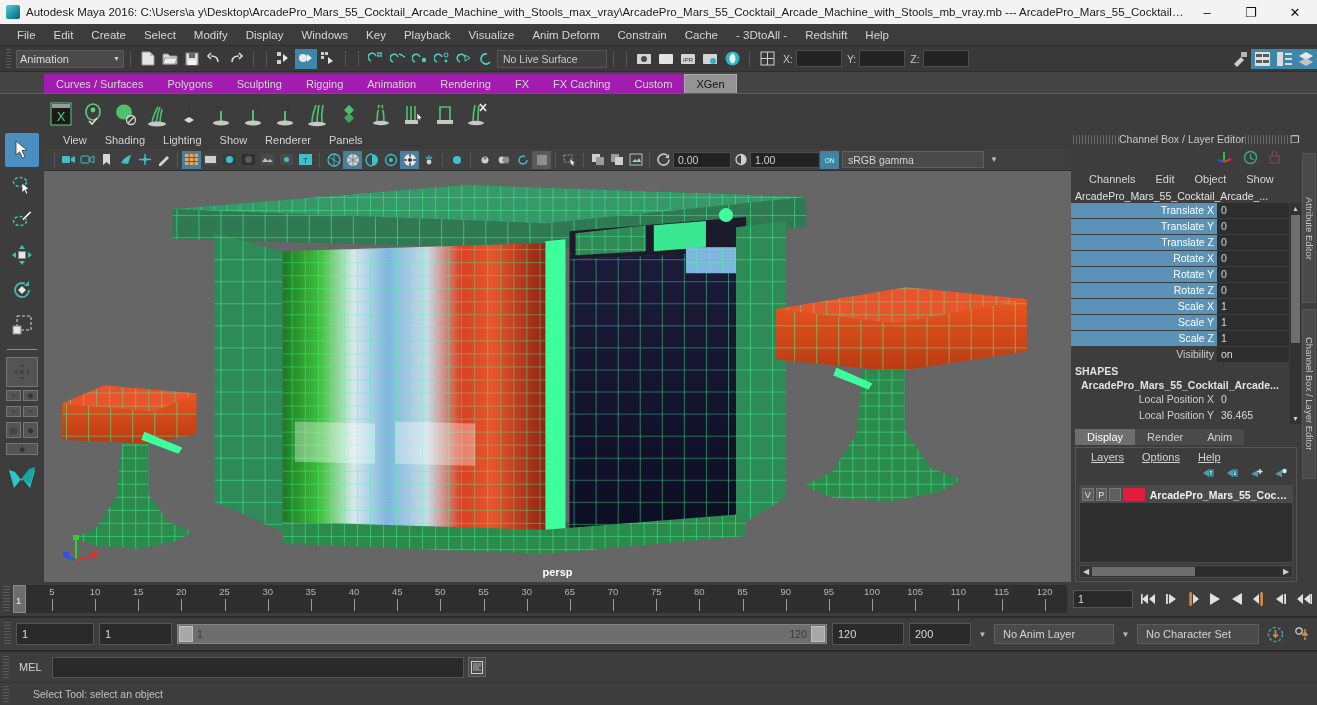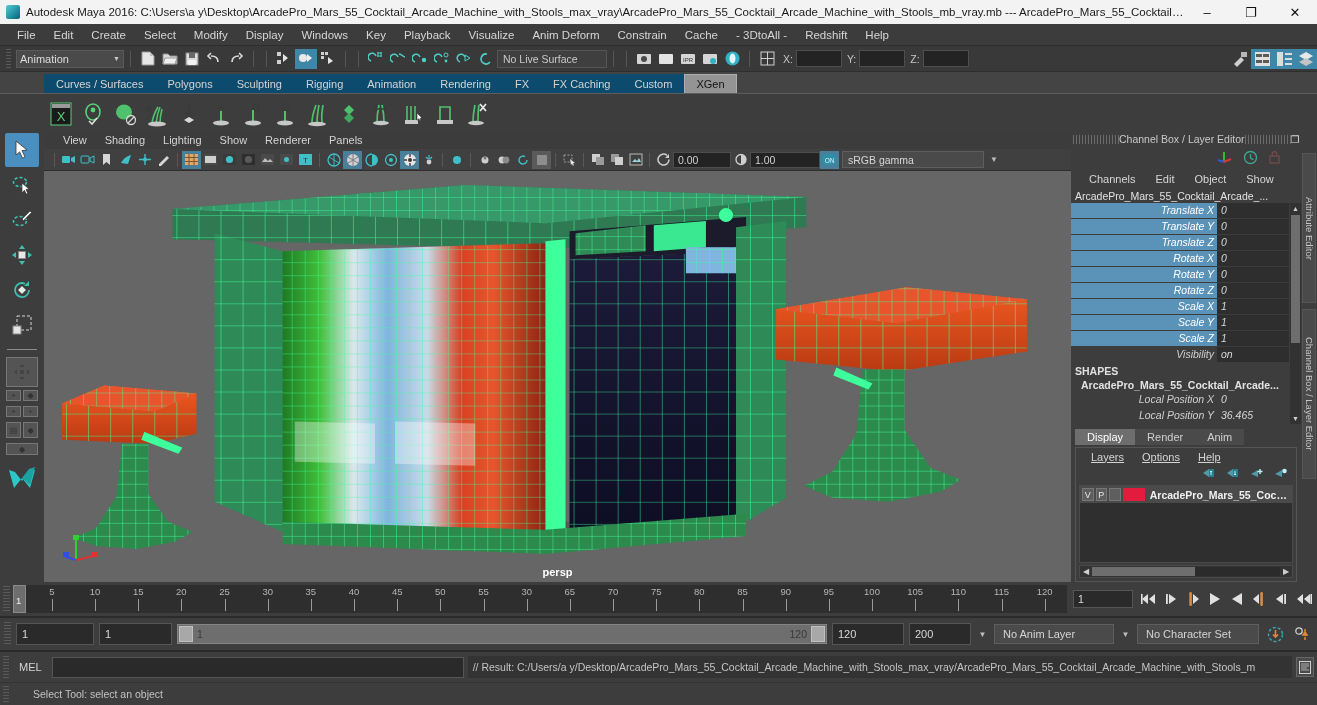--- a/index.html
+++ b/index.html
@@ -55,21 +55,21 @@
     font-size:10.5px;display:flex;align-items:center;padding:0 4px;flex:none;}
   .lbl{font-size:10.5px;color:#c6c6c6;margin:0 3px 0 5px;}
   .livesurf{width:110px;height:18px;background:#3f3f3f;border:1px solid #555;
     display:flex;align-items:center;padding:0 5px;font-size:10.5px;color:#c9c9c9;flex:none;}
   
   #shelftabs{
     height:22px;background:#444;display:flex;align-items:flex-end;
     padding-left:44px;border-bottom:1px solid #5d5d5d;
   }
   #shelftabs .st{
-    padding:3px 11px;font-size:11px;color:#d4d4d4;background:#0c4a6e;
+    padding:3px 11px;font-size:11px;color:#d4d4d4;background:#a21caf;
     border:1px solid transparent;border-bottom:none;white-space:nowrap;
   }
   #shelftabs .st.active{background:#949494;color:#111;border-color:#adadad;}
   #shelf{
     height:40px;background:#3d3d3d;display:flex;align-items:center;
     padding-left:46px;border-bottom:1px solid #2b2b2b;gap:2px;
   }
   #shelf .sicon{width:30px;height:32px;flex:none;display:flex;align-items:center;justify-content:center;}
   #shelfleft{position:absolute;left:0;width:44px;top:128px;height:62px;background:#3d3d3d;}
   
@@ -104,21 +104,21 @@
   .dots{width:46px;height:9px;flex:none;
     background:repeating-linear-gradient(to right,#6a6a6a 0 1px,transparent 1px 3px);}
   #cbtitle .t{flex:1;text-align:center;white-space:nowrap;}
   #cbtitle .wb{width:13px;height:13px;display:flex;align-items:center;justify-content:center;font-size:10px;color:#d8d8d8;}
   #cbicons{height:22px;display:flex;align-items:center;justify-content:flex-end;padding-right:20px;gap:10px;}
   #cbmenu{height:20px;display:flex;align-items:center;padding-left:8px;gap:0;}
   #cbmenu .cm{padding:0 10px;font-size:11px;color:#d6d6d6;}
   #cbnode{font-size:10.5px;color:#e2e2e2;padding:1px 0 1px 4px;white-space:nowrap;
     overflow:hidden;text-overflow:ellipsis;}
   #cbrows{position:relative;}
-  .crow{display:flex;height:15px;align-items:flex-end;margin-bottom:1px;font-style:italic;}
+  .crow{display:flex;height:15px;align-items:flex-end;margin-bottom:1px;}
   .crow .cname{width:146px;background:#5a92b8;color:#fff;font-size:10.5px;
     text-align:right;padding-right:3px;line-height:15px;overflow:hidden;white-space:nowrap;}
   .crow .cval{flex:1;background:#2e2e2e;color:#d8d8d8;font-size:10.5px;
     line-height:15px;padding-left:4px;margin-right:12px;}
   .crow.plain .cname{background:transparent;color:#cfcfcf;}
   .crow.plain .cval{background:#2e2e2e;}
   .crow.shape .cname{background:transparent;color:#cfcfcf;}
   .crow.shape .cval{background:transparent;}
   .sechead{font-size:10.5px;color:#e0e0e0;padding:2px 0 1px 4px;font-weight:bold;}
   .shapename{font-size:10.5px;color:#e2e2e2;padding:1px 0 1px 10px;font-weight:bold;
@@ -1226,21 +1226,20 @@
         <path d="M11 3v4M11 11v3M8 9h6" stroke="#e08a3a" stroke-width="1.5"></path>
         <circle cx="11" cy="8" r="2" fill="#e08a3a"></circle>
       </svg>
   </div>
 </div>
 
 <div id="cmdrow">
   <div id="cmdgrip"></div>
   <div id="melbl">MEL</div>
   <div id="melinput"><span></span></div>
-  <div id="resultline">// Result: C:/Users/a y/Desktop/ArcadePro_Mars_55_Cocktail_Arcade_Machine_with_Stools_max_vray/ArcadePro_Mars_55_Cocktail_Arcade_Machine_with_Stools_m</div>
   <div id="scriptbtn">
     <svg width="12" height="13" viewBox="0 0 12 13">
         <rect x="0.5" y="0.5" width="11" height="12" fill="none" stroke="#cfcfcf"></rect>
         <path d="M2 3h8M2 5h8M2 7h6M2 9h8" stroke="#bdbdbd" stroke-width="0.9"></path>
       </svg>
   </div>
 </div>
 
 <div id="helprow">
   <div id="helpgrip"></div>

